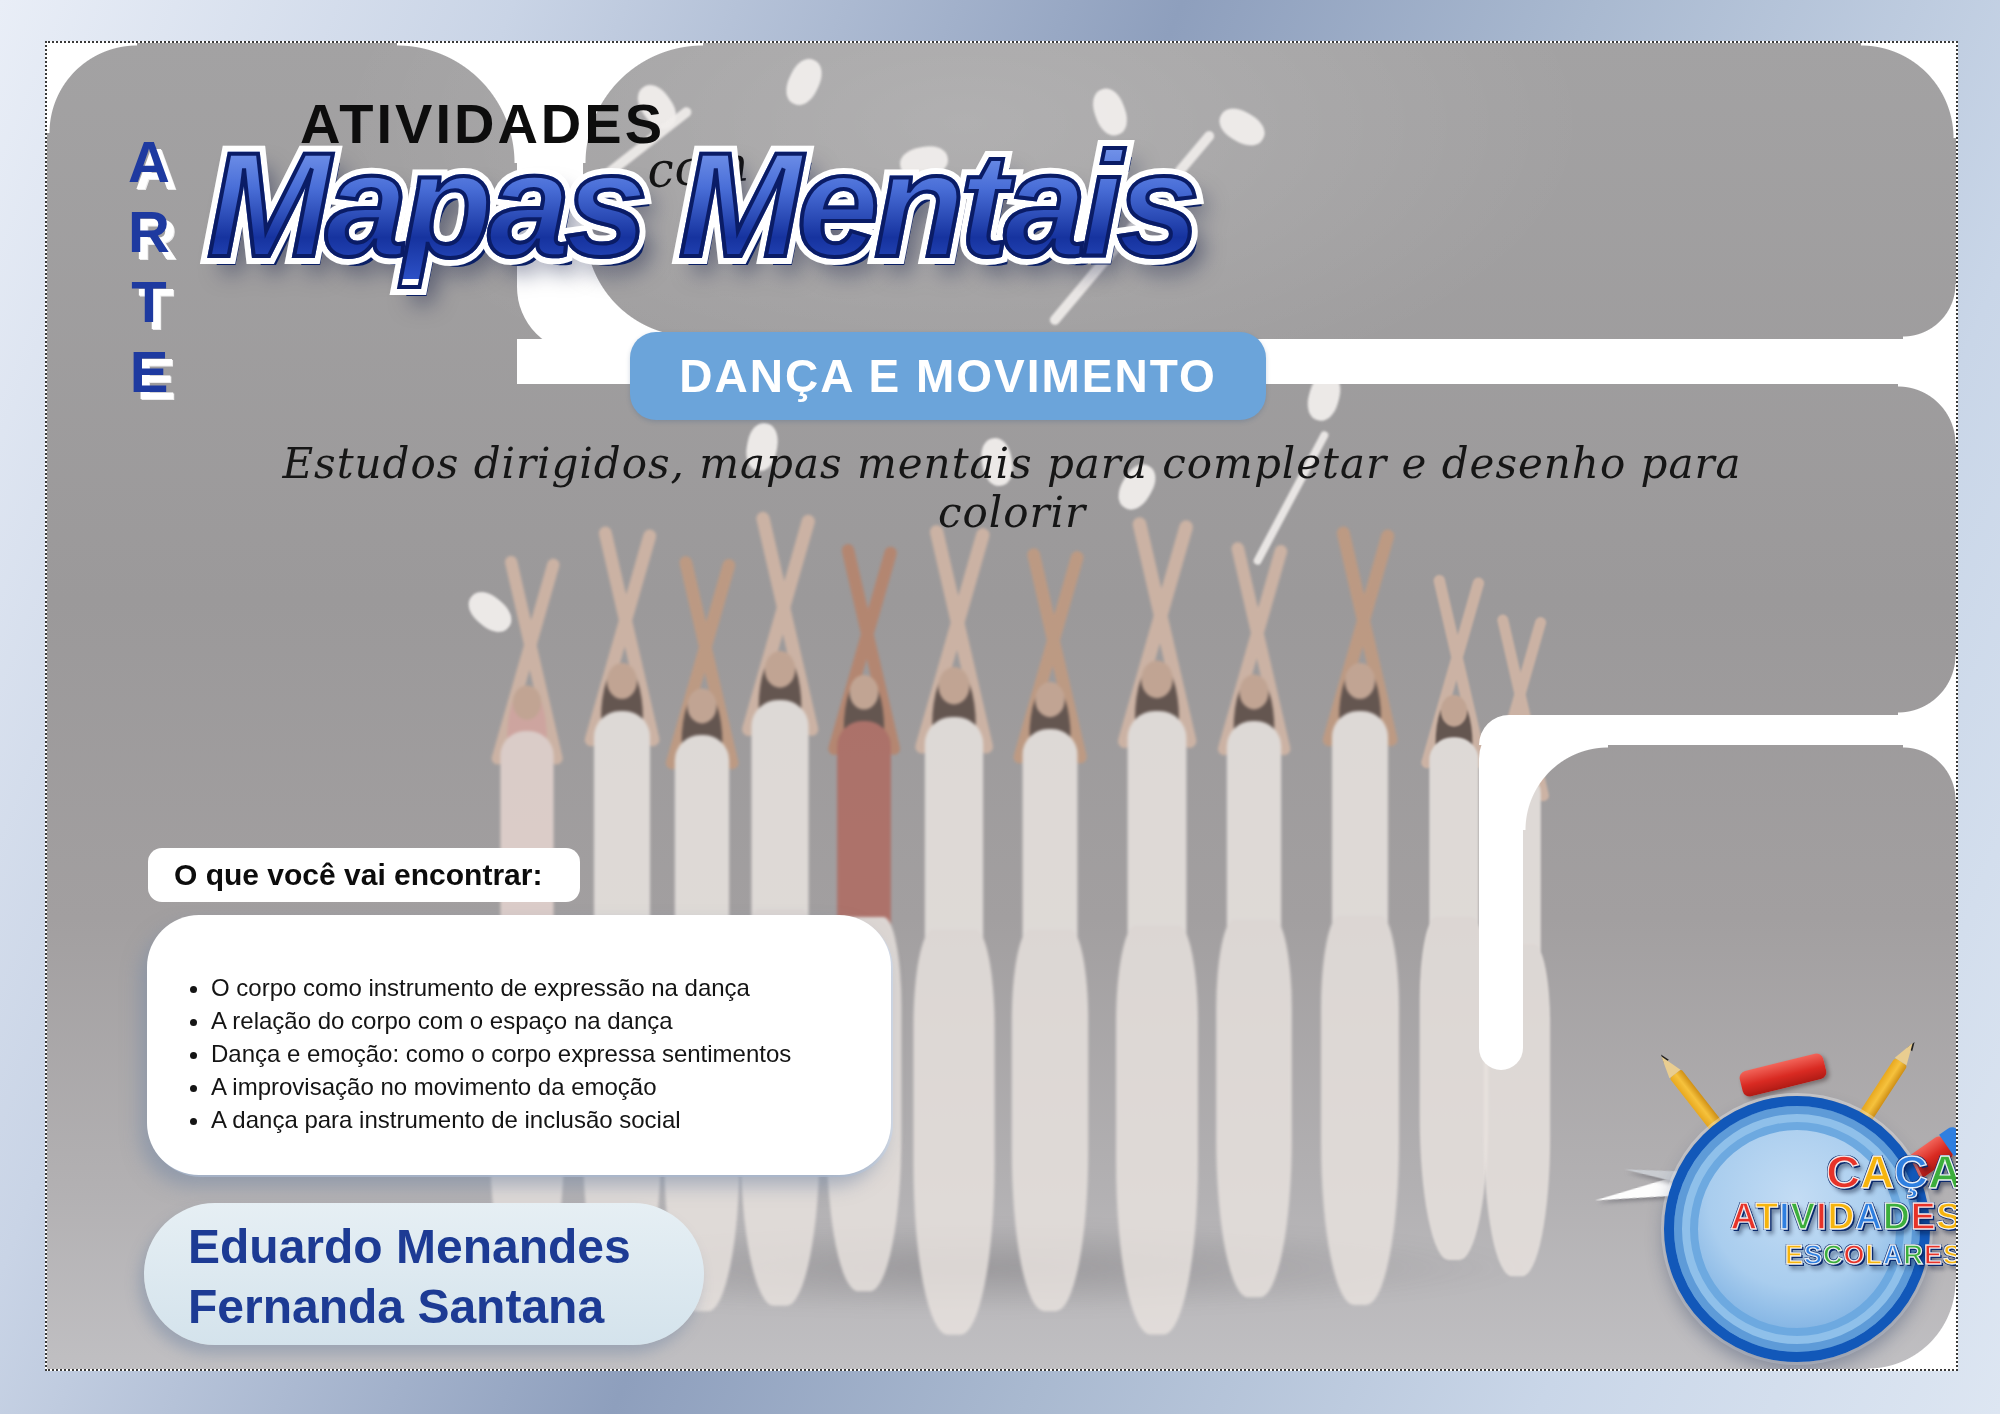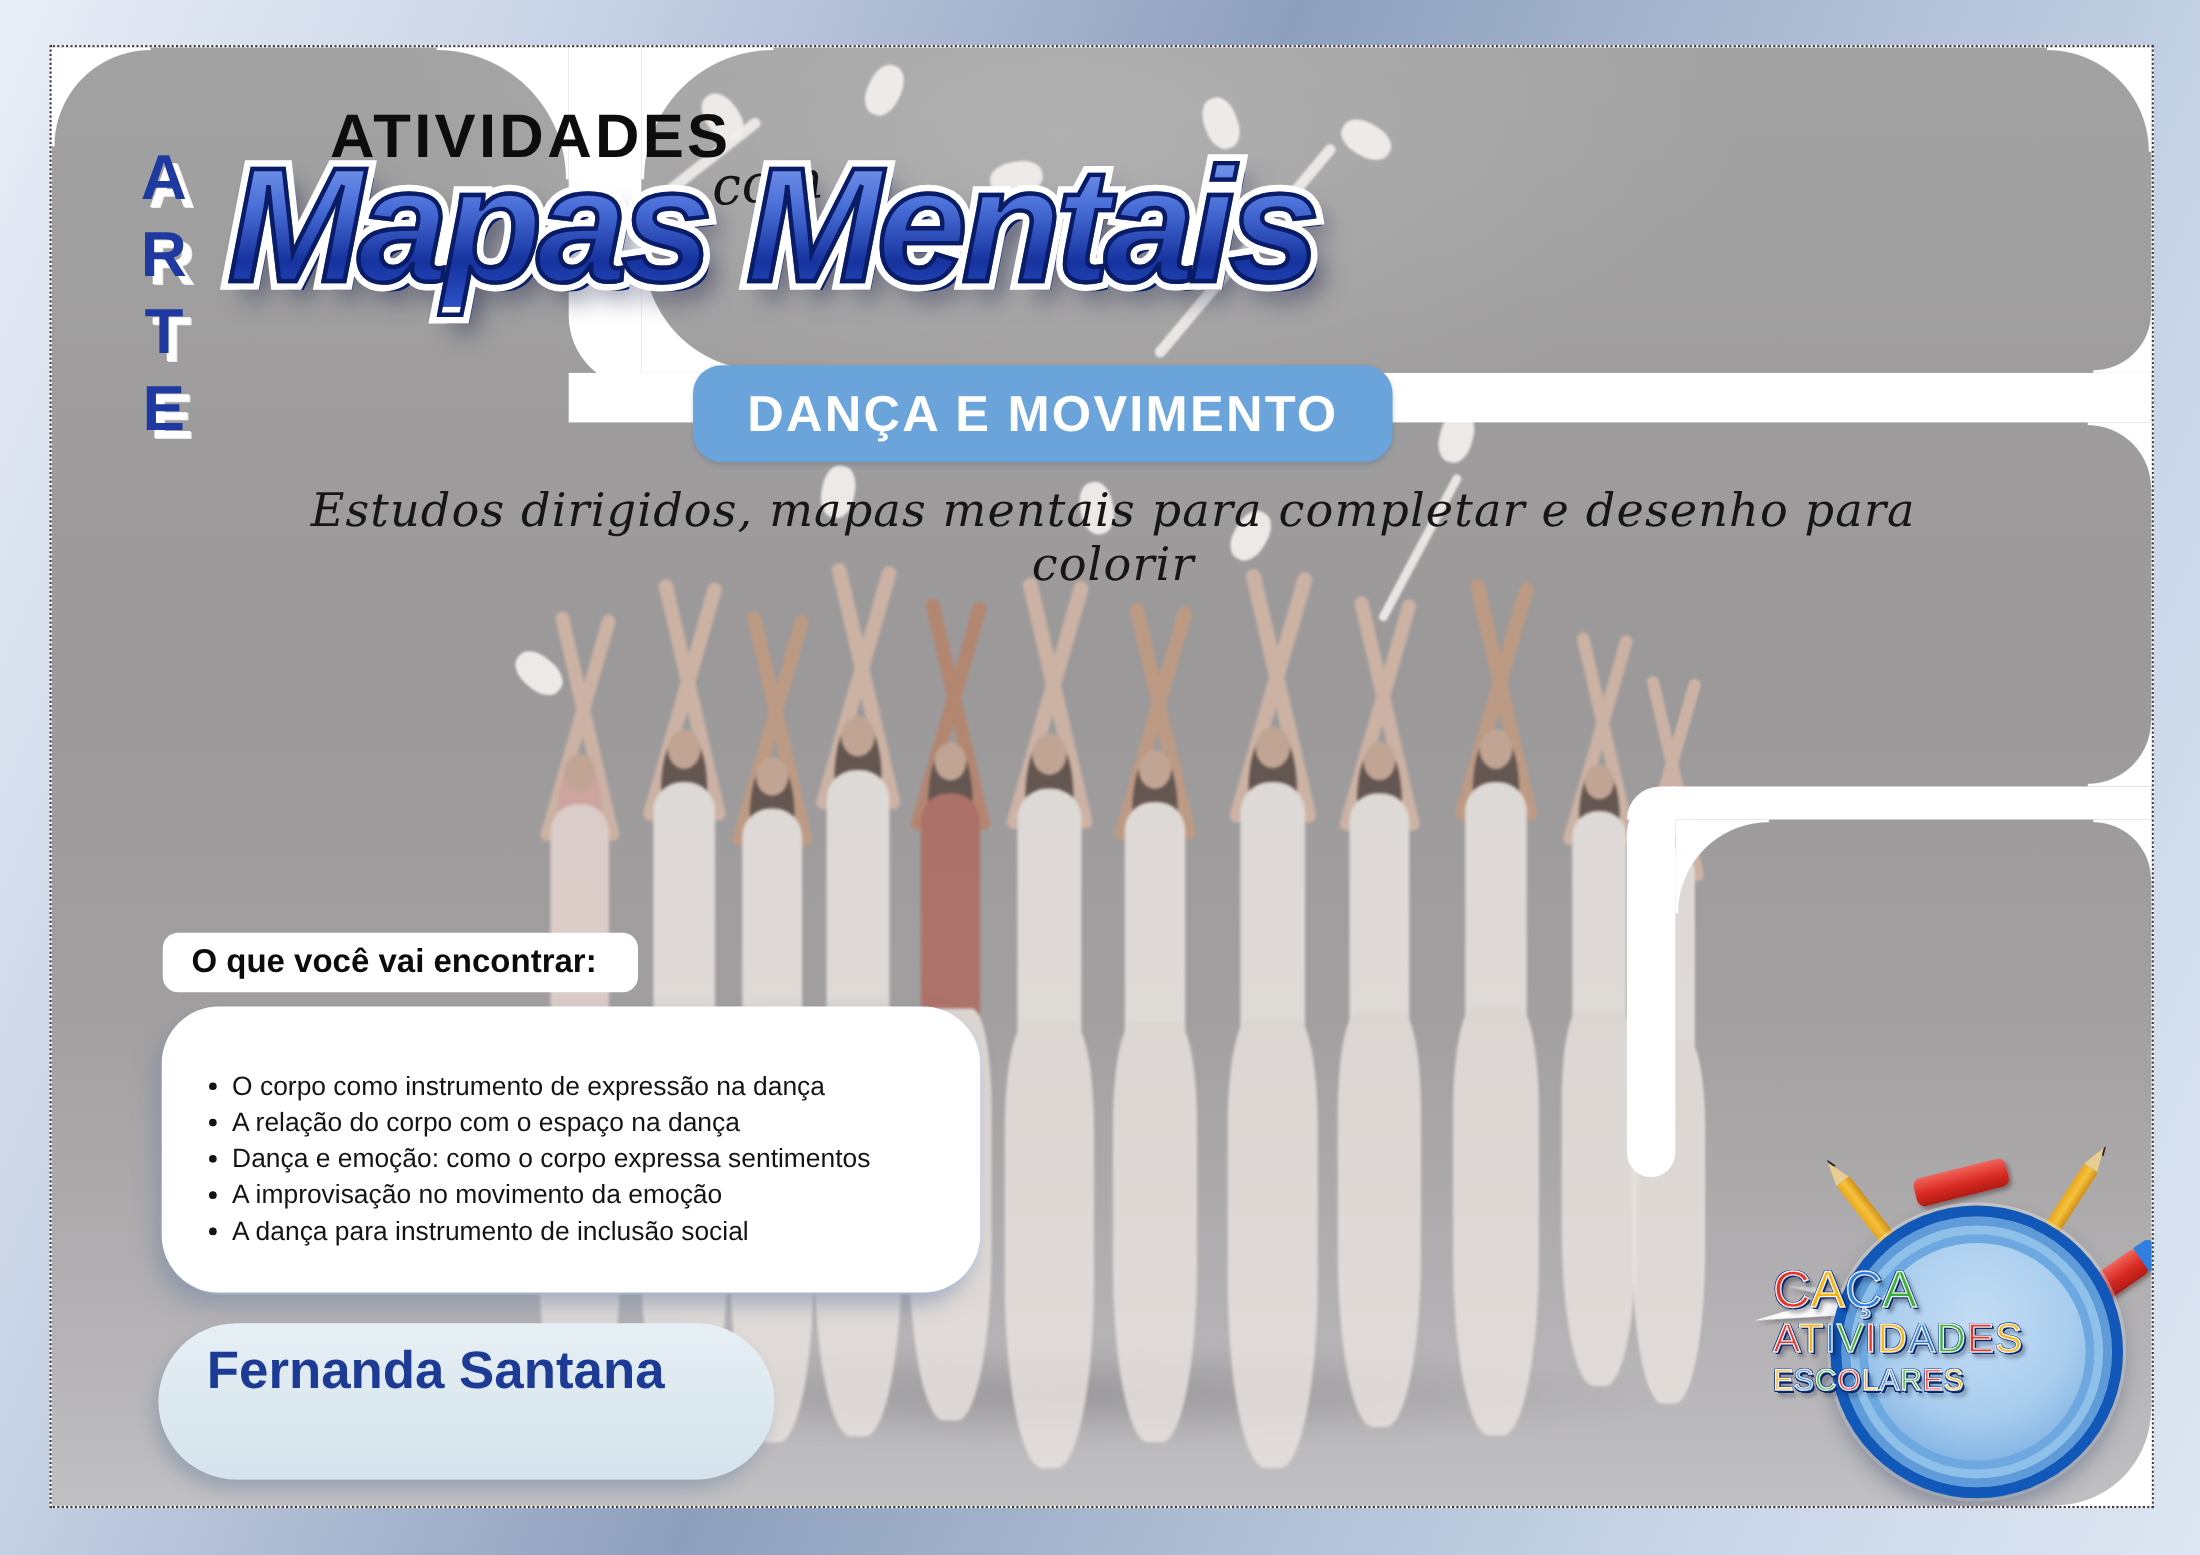--- a/index.html
+++ b/index.html
@@ -68,21 +68,21 @@
     background:linear-gradient(180deg,#e6eff4,#d4e3ec);box-shadow:-5px 9px 14px rgba(115,135,165,.45);
     padding:14px 0 0 44px;box-sizing:border-box;}
   .authors div{font-size:48px;line-height:60px;font-weight:800;color:#1d3b94;}
   
   .logo{position:absolute;left:1565px;top:1005px;width:350px;height:350px;}
   .logo .disc{position:absolute;left:52px;top:48px;width:246px;height:246px;border-radius:50%;
     background:radial-gradient(circle at 50% 38%,#c3dcf4 0%,#a9cdee 45%,#7cb0e2 72%,#2f77cd 88%,#1257b8 100%);
     border:10px solid #1258b9;
     box-shadow:inset 0 0 0 8px #5e9bd8,inset 0 0 0 16px #8fc0ea,inset 0 0 0 24px #6da9e0,
       0 10px 18px rgba(30,50,90,.35),0 0 0 3px rgba(255,255,255,.35);}
-  .logo .txt{position:absolute;left:0;width:350px;text-align:left;font-weight:400;white-space:nowrap;}
+  .logo .txt{position:absolute;left:0;width:350px;text-align:right;font-weight:700;white-space:nowrap;}
   .logo .t1{top:96px;font-size:47px;}
   .logo .t2{top:148px;font-size:37px;letter-spacing:1px;}
   .logo .t3{top:192px;font-size:27px;letter-spacing:1px;}
   .logo .txt span{-webkit-text-stroke:1.3px rgba(255,255,255,.9);
     text-shadow:2px 2px 0 #0a2a6e,-1px -1px 0 #0a2a6e,1px -1px 0 #0a2a6e,-1px 1px 0 #0a2a6e,4px 5px 4px rgba(0,10,40,.45);}
   .pencil{position:absolute;width:15px;height:72px;background:linear-gradient(90deg,#e8a81f,#f6c23d 50%,#cf8f15);border-radius:3px;}
   .pencil:after{content:"";position:absolute;left:0;top:-22px;border-left:7.5px solid transparent;
     border-right:7.5px solid transparent;border-bottom:22px solid #e9cd90;}
   .pencil:before{content:"";position:absolute;left:4.5px;top:-24px;border-left:3px solid transparent;
     border-right:3px solid transparent;border-bottom:9px solid #222;}
@@ -251,20 +251,21 @@
         <ul>
           <li>O corpo como instrumento de expressão na dança</li>
           <li>A relação do corpo com o espaço na dança</li>
           <li>Dança e emoção: como o corpo expressa sentimentos</li>
           <li>A improvisação no movimento da emoção</li>
           <li>A dança para instrumento de inclusão social</li>
         </ul>
       </div>
 
       <div class="authors">
+        <div>Eduardo Menandes</div>
         <div>Fernanda Santana</div>
       </div>
 
       <div class="logo">
         <div class="pencil" style="left:78px;top:18px;transform:rotate(-38deg);"></div>
         <div class="pencil" style="left:262px;top:8px;transform:rotate(33deg);"></div>
         <div class="eraser" style="left:128px;top:14px;transform:rotate(-14deg);"></div>
         <div class="eraser blue" style="left:258px;top:108px;transform:rotate(-35deg);"></div>
         <div class="wedge" style="left:-18px;top:128px;border-width:14px 120px 14px 0;border-color:transparent #fdfdfd transparent transparent;transform:rotate(-10deg);"></div>
         <div class="wedge" style="left:12px;top:118px;border-width:10px 96px 10px 0;border-color:transparent #c9ccd1 transparent transparent;transform:rotate(8deg);"></div>

